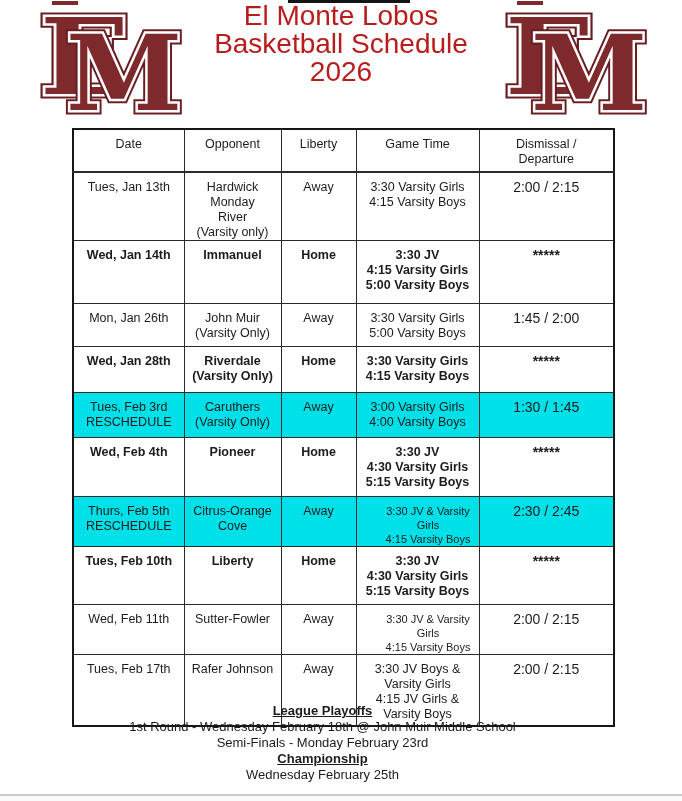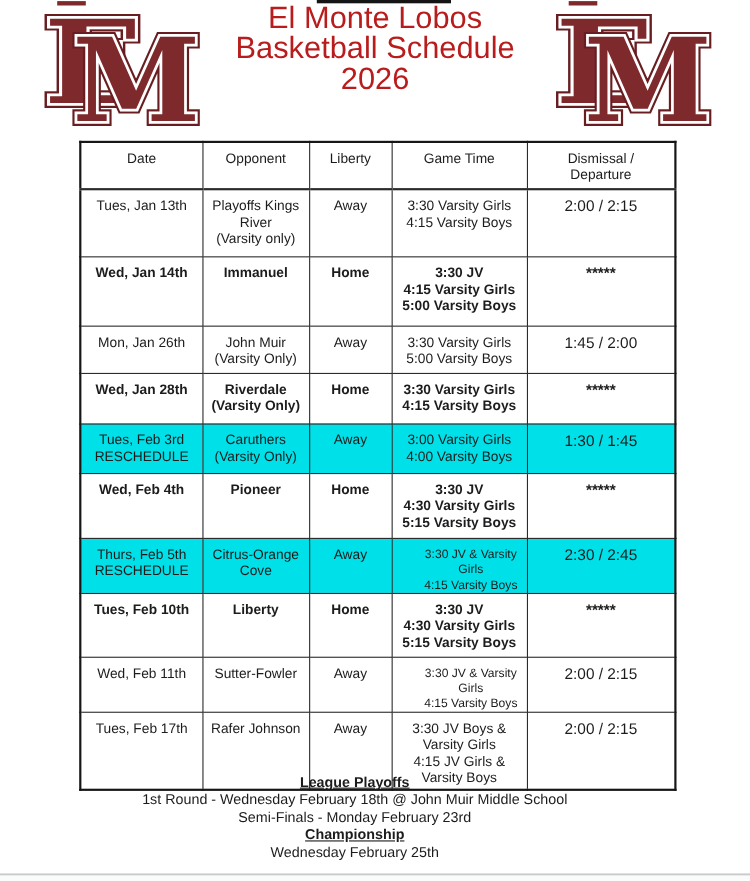--- a/index.html
+++ b/index.html
@@ -110,21 +110,21 @@
         <th>Opponent</th>
         <th>Liberty</th>
         <th>Game Time</th>
         <th>Dismissal /
 Departure</th>
       </tr>
     </thead>
     <tbody>
       <tr style="height:61px">
         <td class="date">Tues, Jan 13th</td>
-        <td class="opponent">Playoffs Kings
+        <td class="opponent">Hardwick Monday
 River
 (Varsity only)</td>
         <td class="location">Away</td>
         <td class="game-time">3:30 Varsity Girls
 4:15 Varsity Boys</td>
         <td class="dismissal">2:00 / 2:15</td>
       </tr>
       <tr class="bold-row" style="height:63px">
         <td class="date">Wed, Jan 14th</td>
         <td class="opponent">Immanuel</td>

